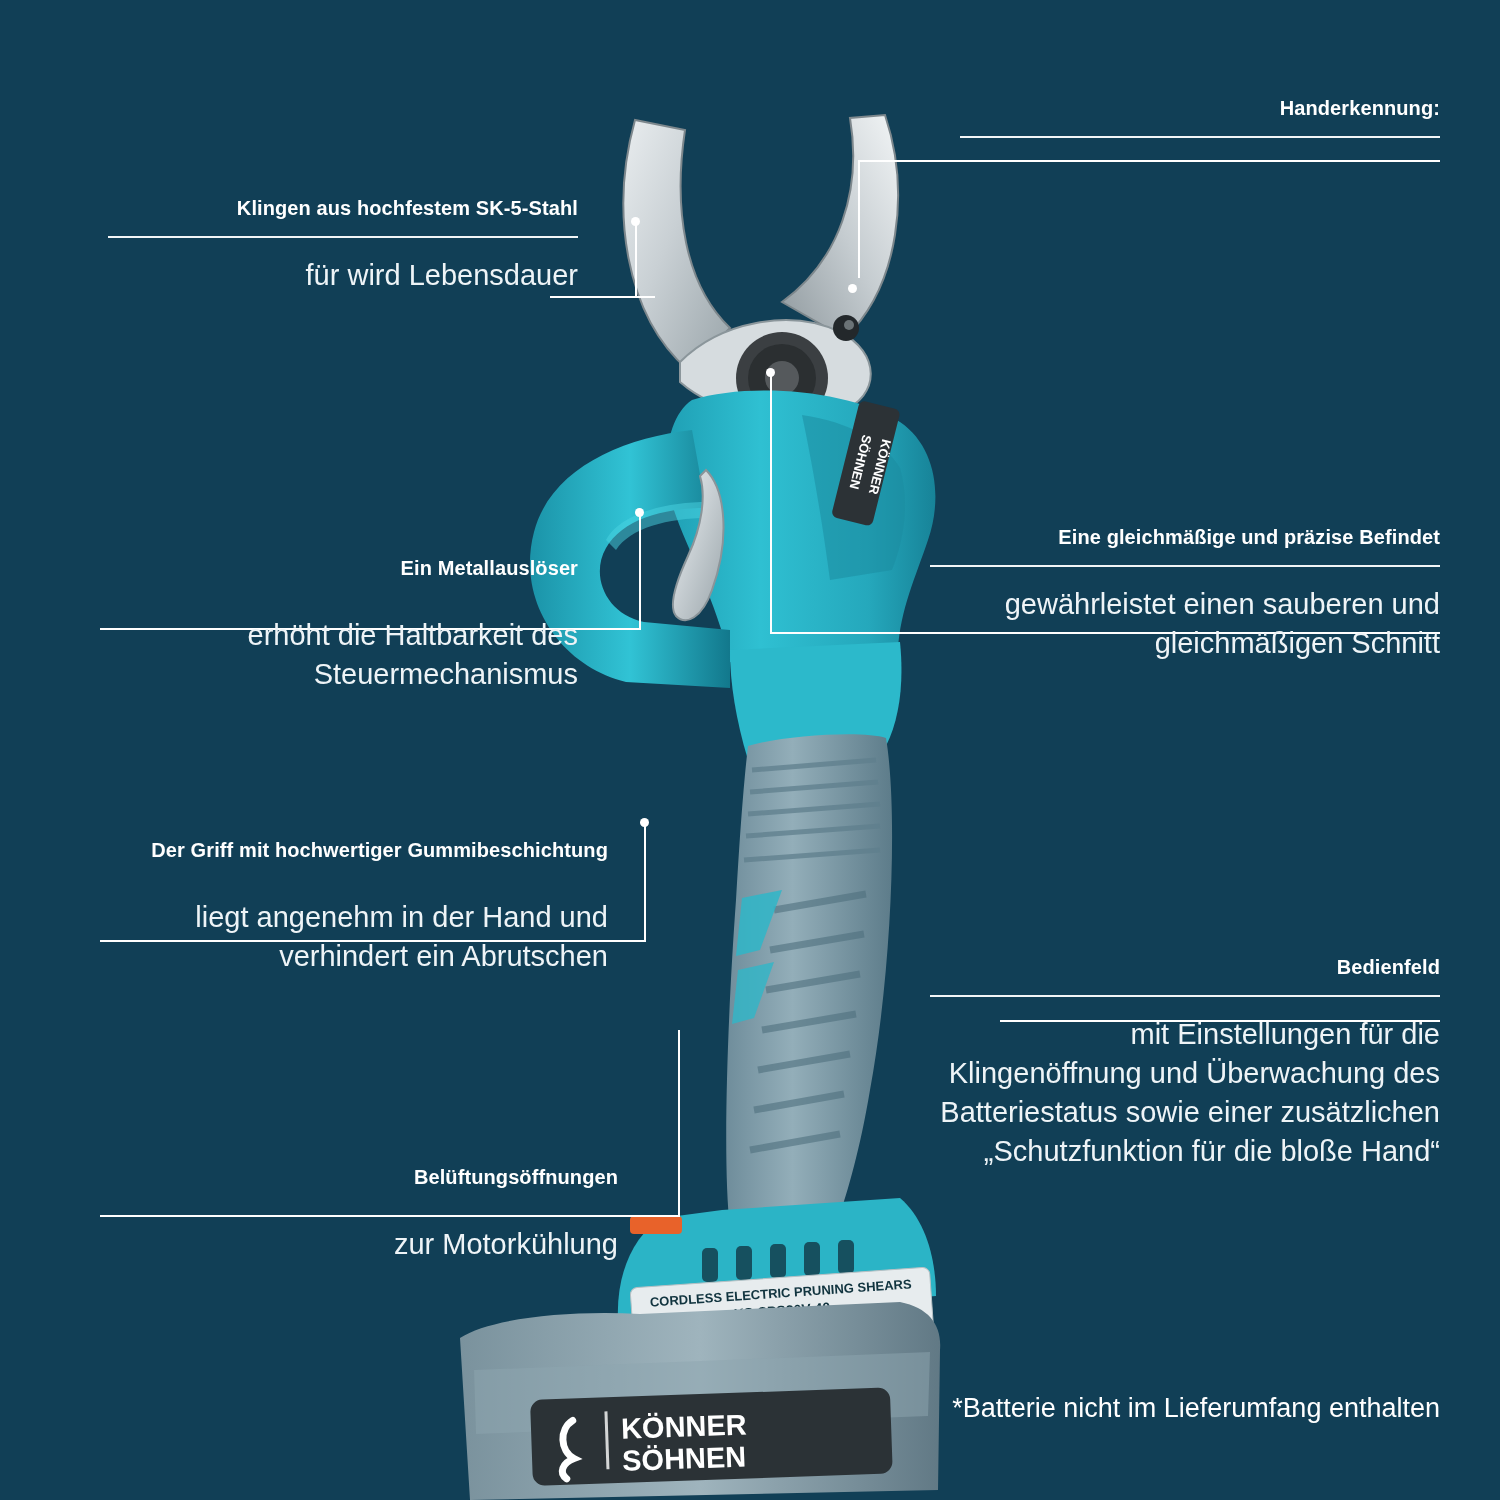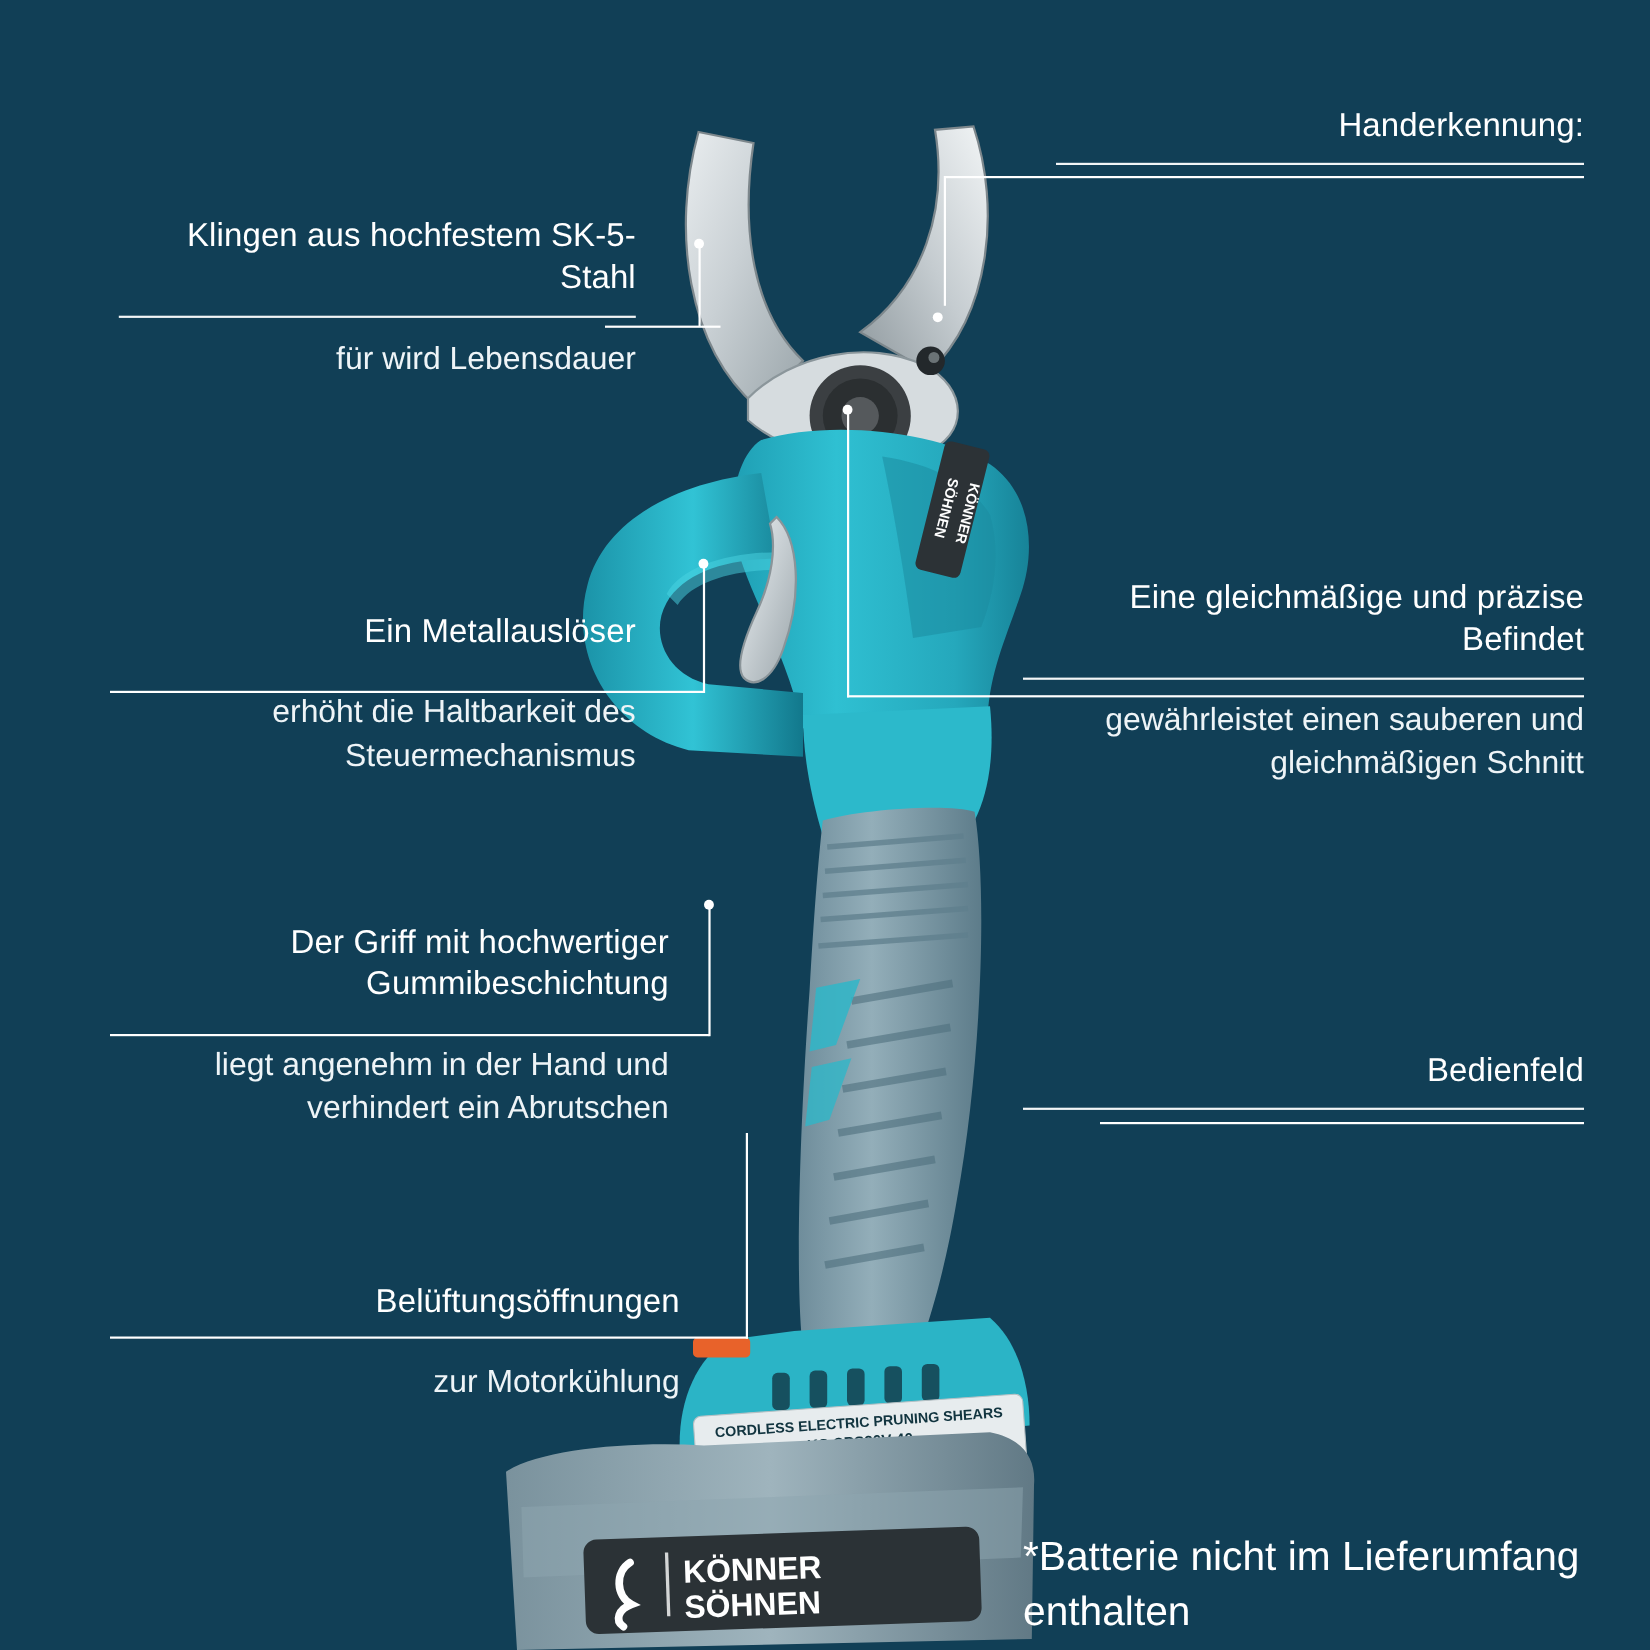--- a/index.html
+++ b/index.html
@@ -9,22 +9,22 @@
     font-family:"Liberation Sans", sans-serif;
     color:#ffffff;
     position:relative;
     overflow:hidden;
   }
   .stage{position:absolute;inset:0;}
 
   
   .callout{position:absolute;}
   .callout .title{
-    font-weight:normal;
-    font-size:30px;
+    font-weight:bold;
+    font-size:20px;
     line-height:1.28;
     letter-spacing:.1px;
   }
   .callout .rule{
     height:2px;background:#ffffff;opacity:.95;margin:14px 0 18px 0;
   }
   .callout .body{
     font-size:29px;
     line-height:1.35;
     font-weight:400;
@@ -41,21 +41,21 @@
     position:absolute;width:9px;height:9px;border-radius:50%;
     background:#ffffff;
   }
 
   
   .product{position:absolute;left:430px;top:70px;width:640px;height:1430px;}
   .product svg{display:block;}
 
   .note{
     position:absolute;
-    font-size:37px;line-height:1.35;color:#ffffff;
+    font-size:27px;line-height:1.35;text-align:right;color:#ffffff;
   }
 </style>
 </head>
 <body>
 
 <div class="stage">
 
   <div class="product">
     <svg width="640" height="1430" viewBox="0 0 640 1430" xmlns="http://www.w3.org/2000/svg">
       <defs>
@@ -246,17 +246,18 @@
 
   <div class="callout right" style="left:930px;top:525px;width:510px;">
     <div class="title">Eine gleichmäßige und präzise Befindet</div>
     <div class="rule"></div>
     <div class="body">gewährleistet einen sauberen und gleichmäßigen Schnitt</div>
   </div>
 
   <div class="callout right" style="left:930px;top:955px;width:510px;">
     <div class="title">Bedienfeld</div>
     <div class="rule"></div>
+    <div class="body">mit Einstellungen für die Klingenöffnung und Überwachung des Batteriestatus sowie einer zusätzlichen „Schutzfunktion für die bloße Hand“</div>
   </div>
 
   <div class="note" style="left:930px;top:1390px;width:510px;">*Batterie nicht im Lieferumfang enthalten</div>
 
 </div>
 
 </body></html>

